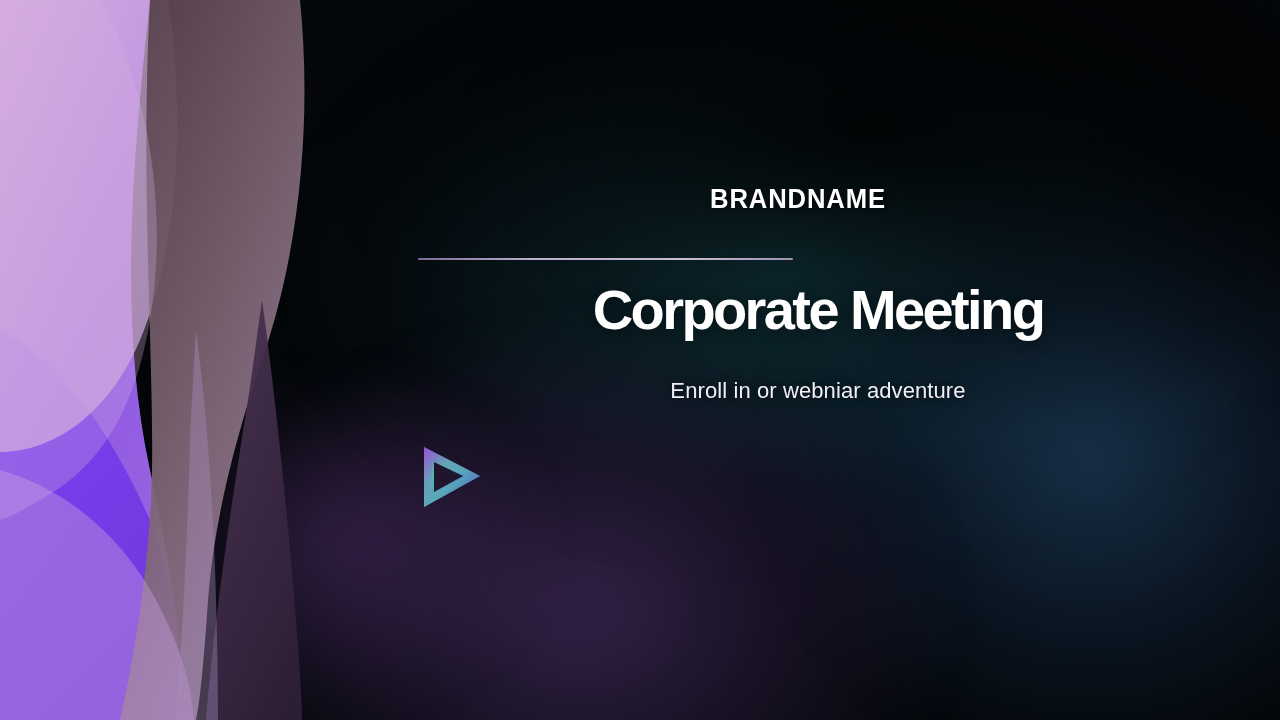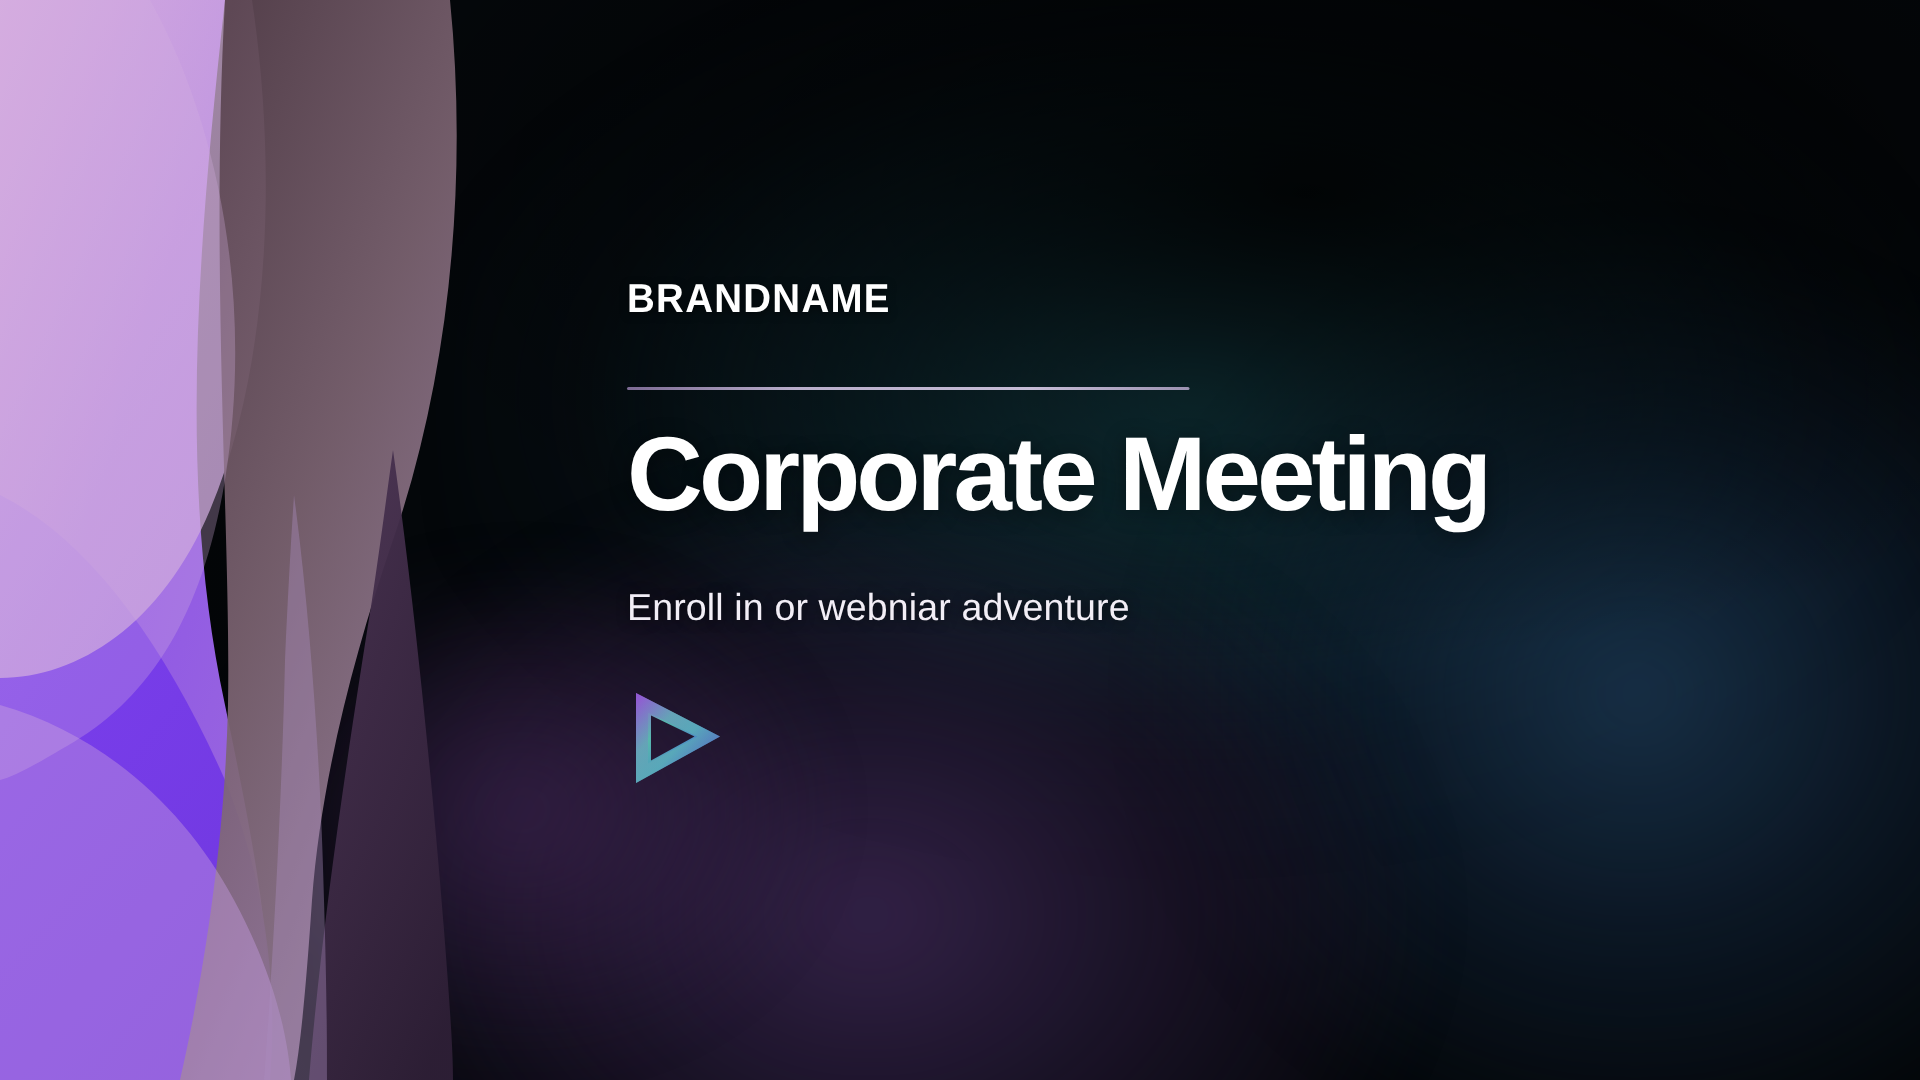--- a/index.html
+++ b/index.html
@@ -9,20 +9,21 @@
     background: #000;
   }
   #slide {
     position: relative;
     width: 1280px;
     height: 720px;
     overflow: hidden;
     background: #0f766e;
     font-family: "Liberation Sans", sans-serif;
     user-select: none;
+    text-align: center;
   }
 
   
   .bg-base {
     position: absolute;
     inset: 0;
     background: #04070a;
   }
   .bg-glow-teal {
     position: absolute;
@@ -100,32 +101,32 @@
   }
   .divider {
     margin-top: 45px;
     width: 375px;
     height: 2px;
     background: linear-gradient(to right, #7d6b94 0%, #b9aecb 30%, #c6bcd6 72%, #9d93b2 100%);
     border-radius: 1px;
   }
   .headline {
     margin-top: 26px;
-    font-size: 70px;
+    font-size: 56px;
     font-weight: 800;
     line-height: 0.86;
     letter-spacing: -2.6px;
     color: #ffffff;
     text-shadow: 0 2px 14px rgba(0,0,0,0.45);
     white-space: nowrap;
   }
   .headline .line { display: block; }
   .subtitle {
     margin-top: 44px;
-    font-size: 25px;
+    font-size: 22px;
     font-weight: 300;
     letter-spacing: 0.1px;
     color: #f2eef6;
     line-height: 1.2;
     text-shadow: 0 1px 8px rgba(0,0,0,0.5);
   }
   .logo-wrap {
     margin-top: 38px;
     width: 66px;
     height: 70px;

